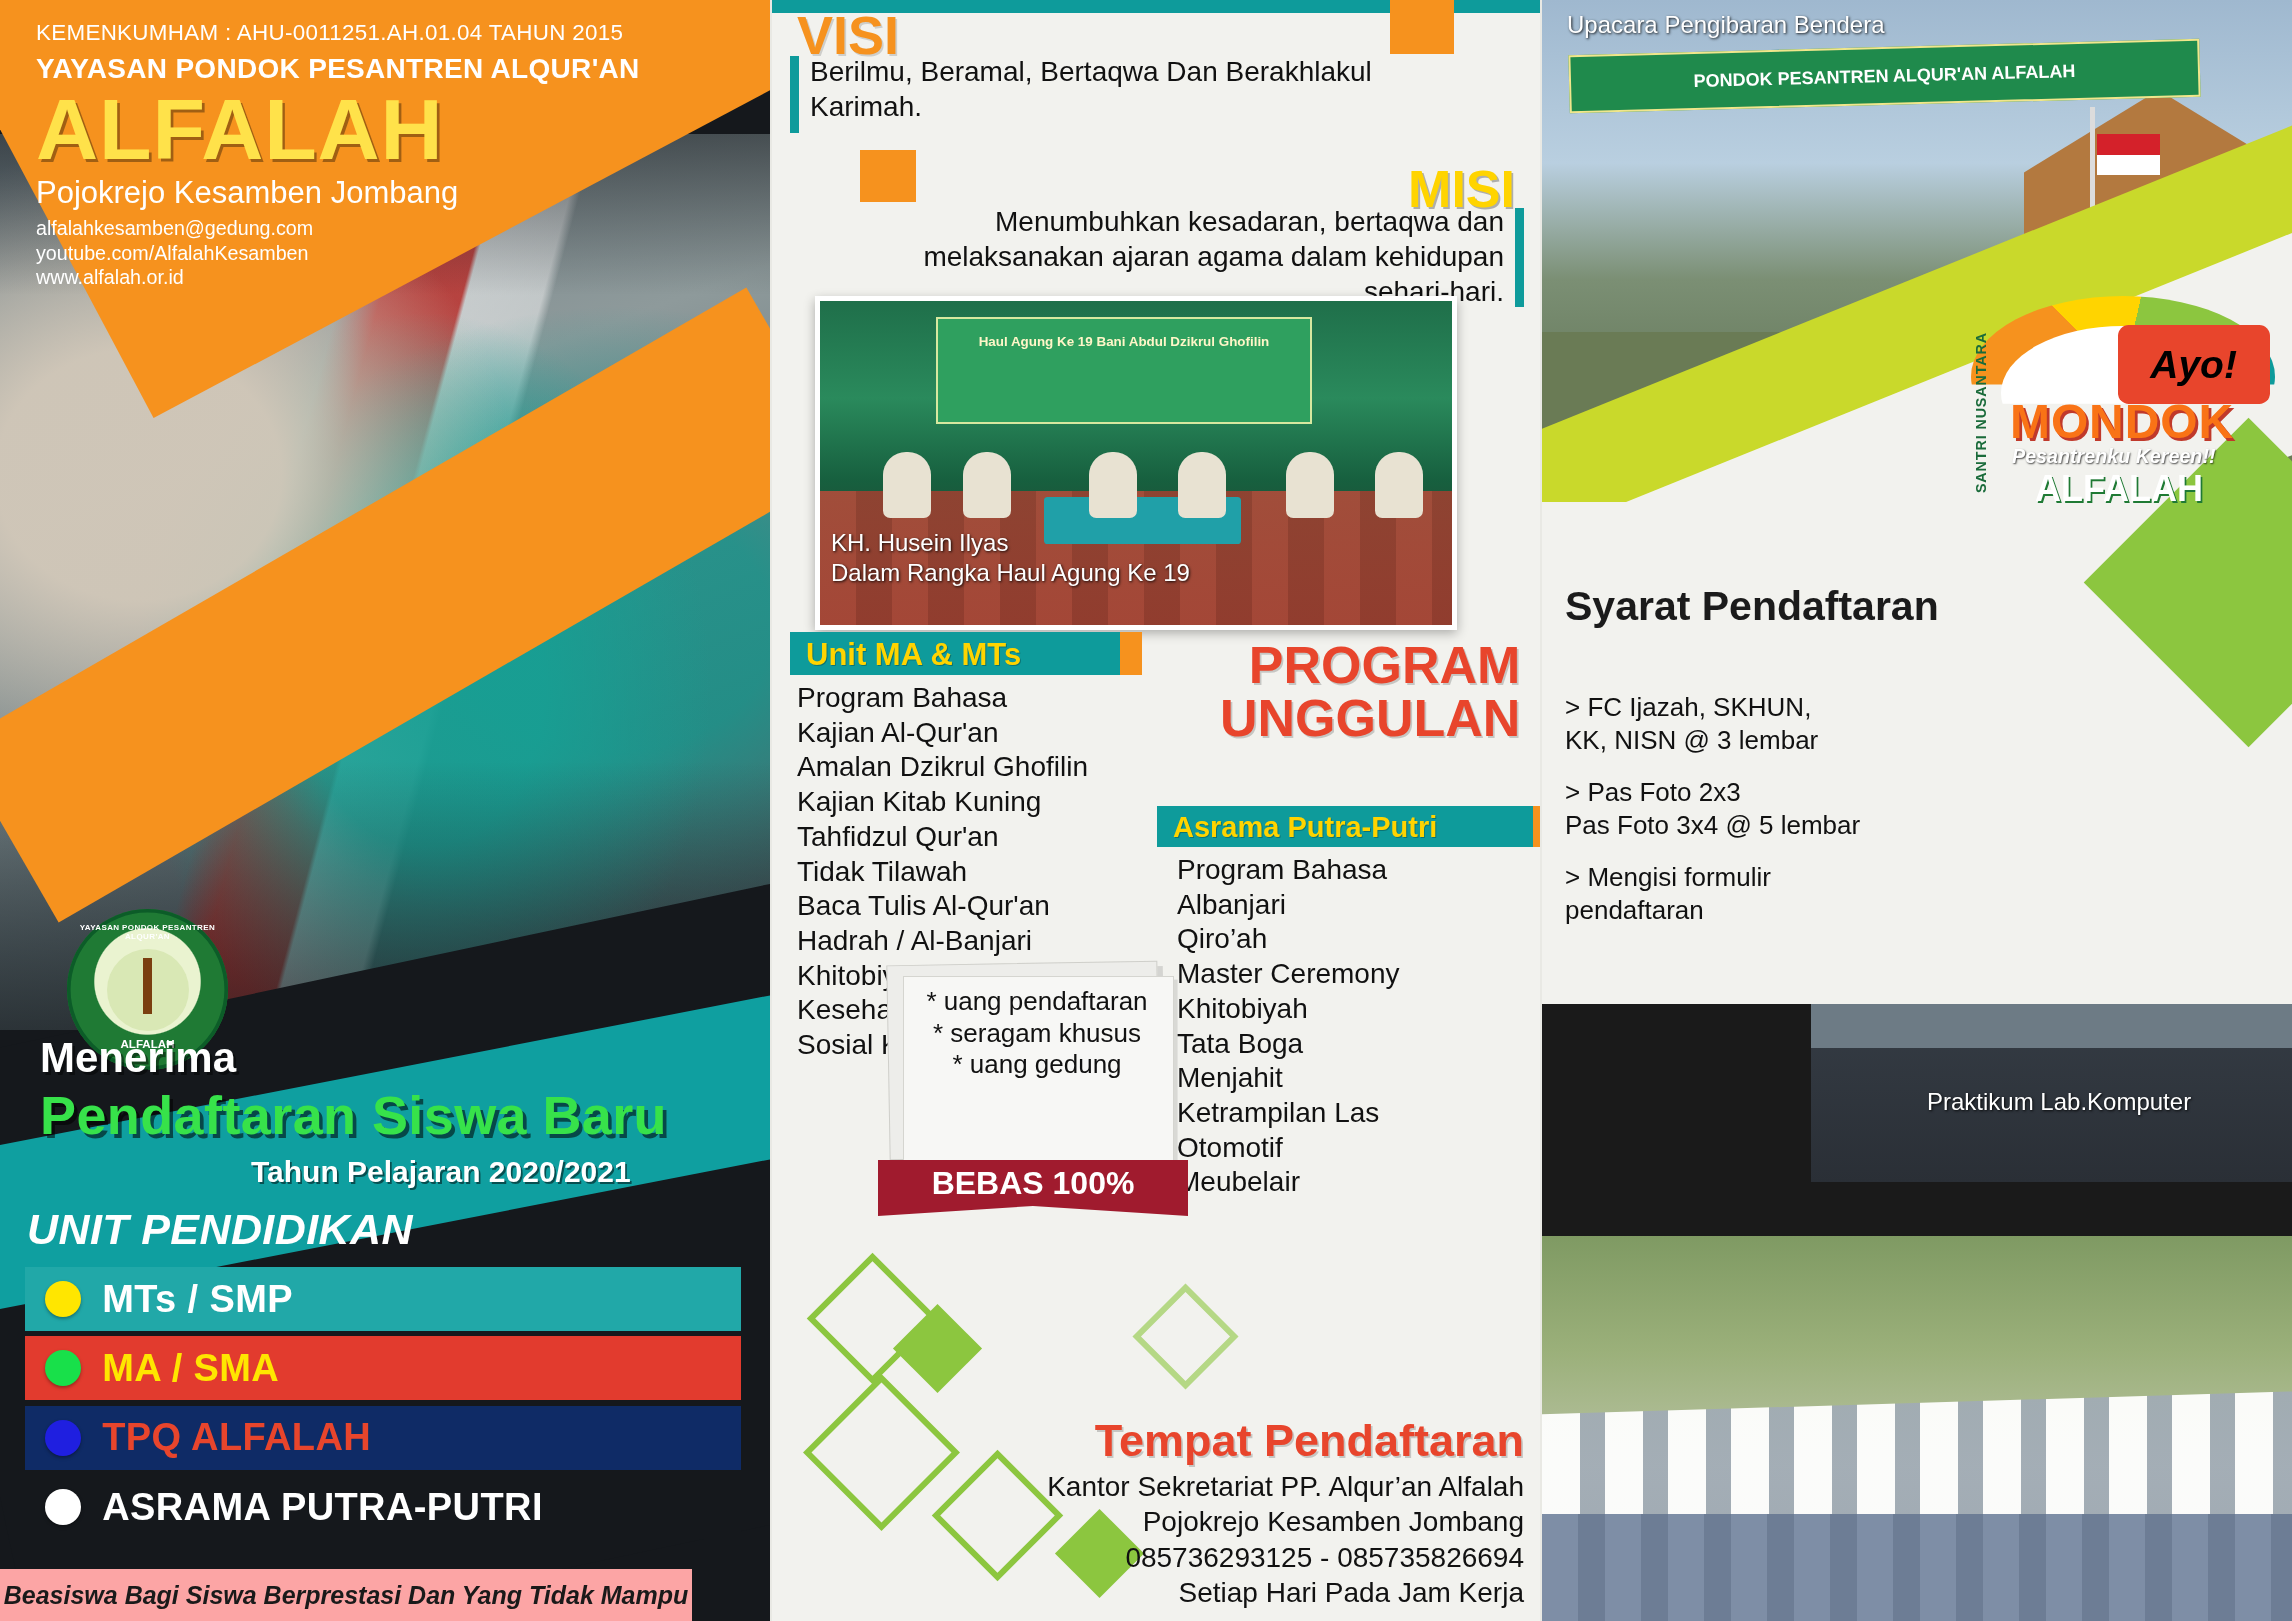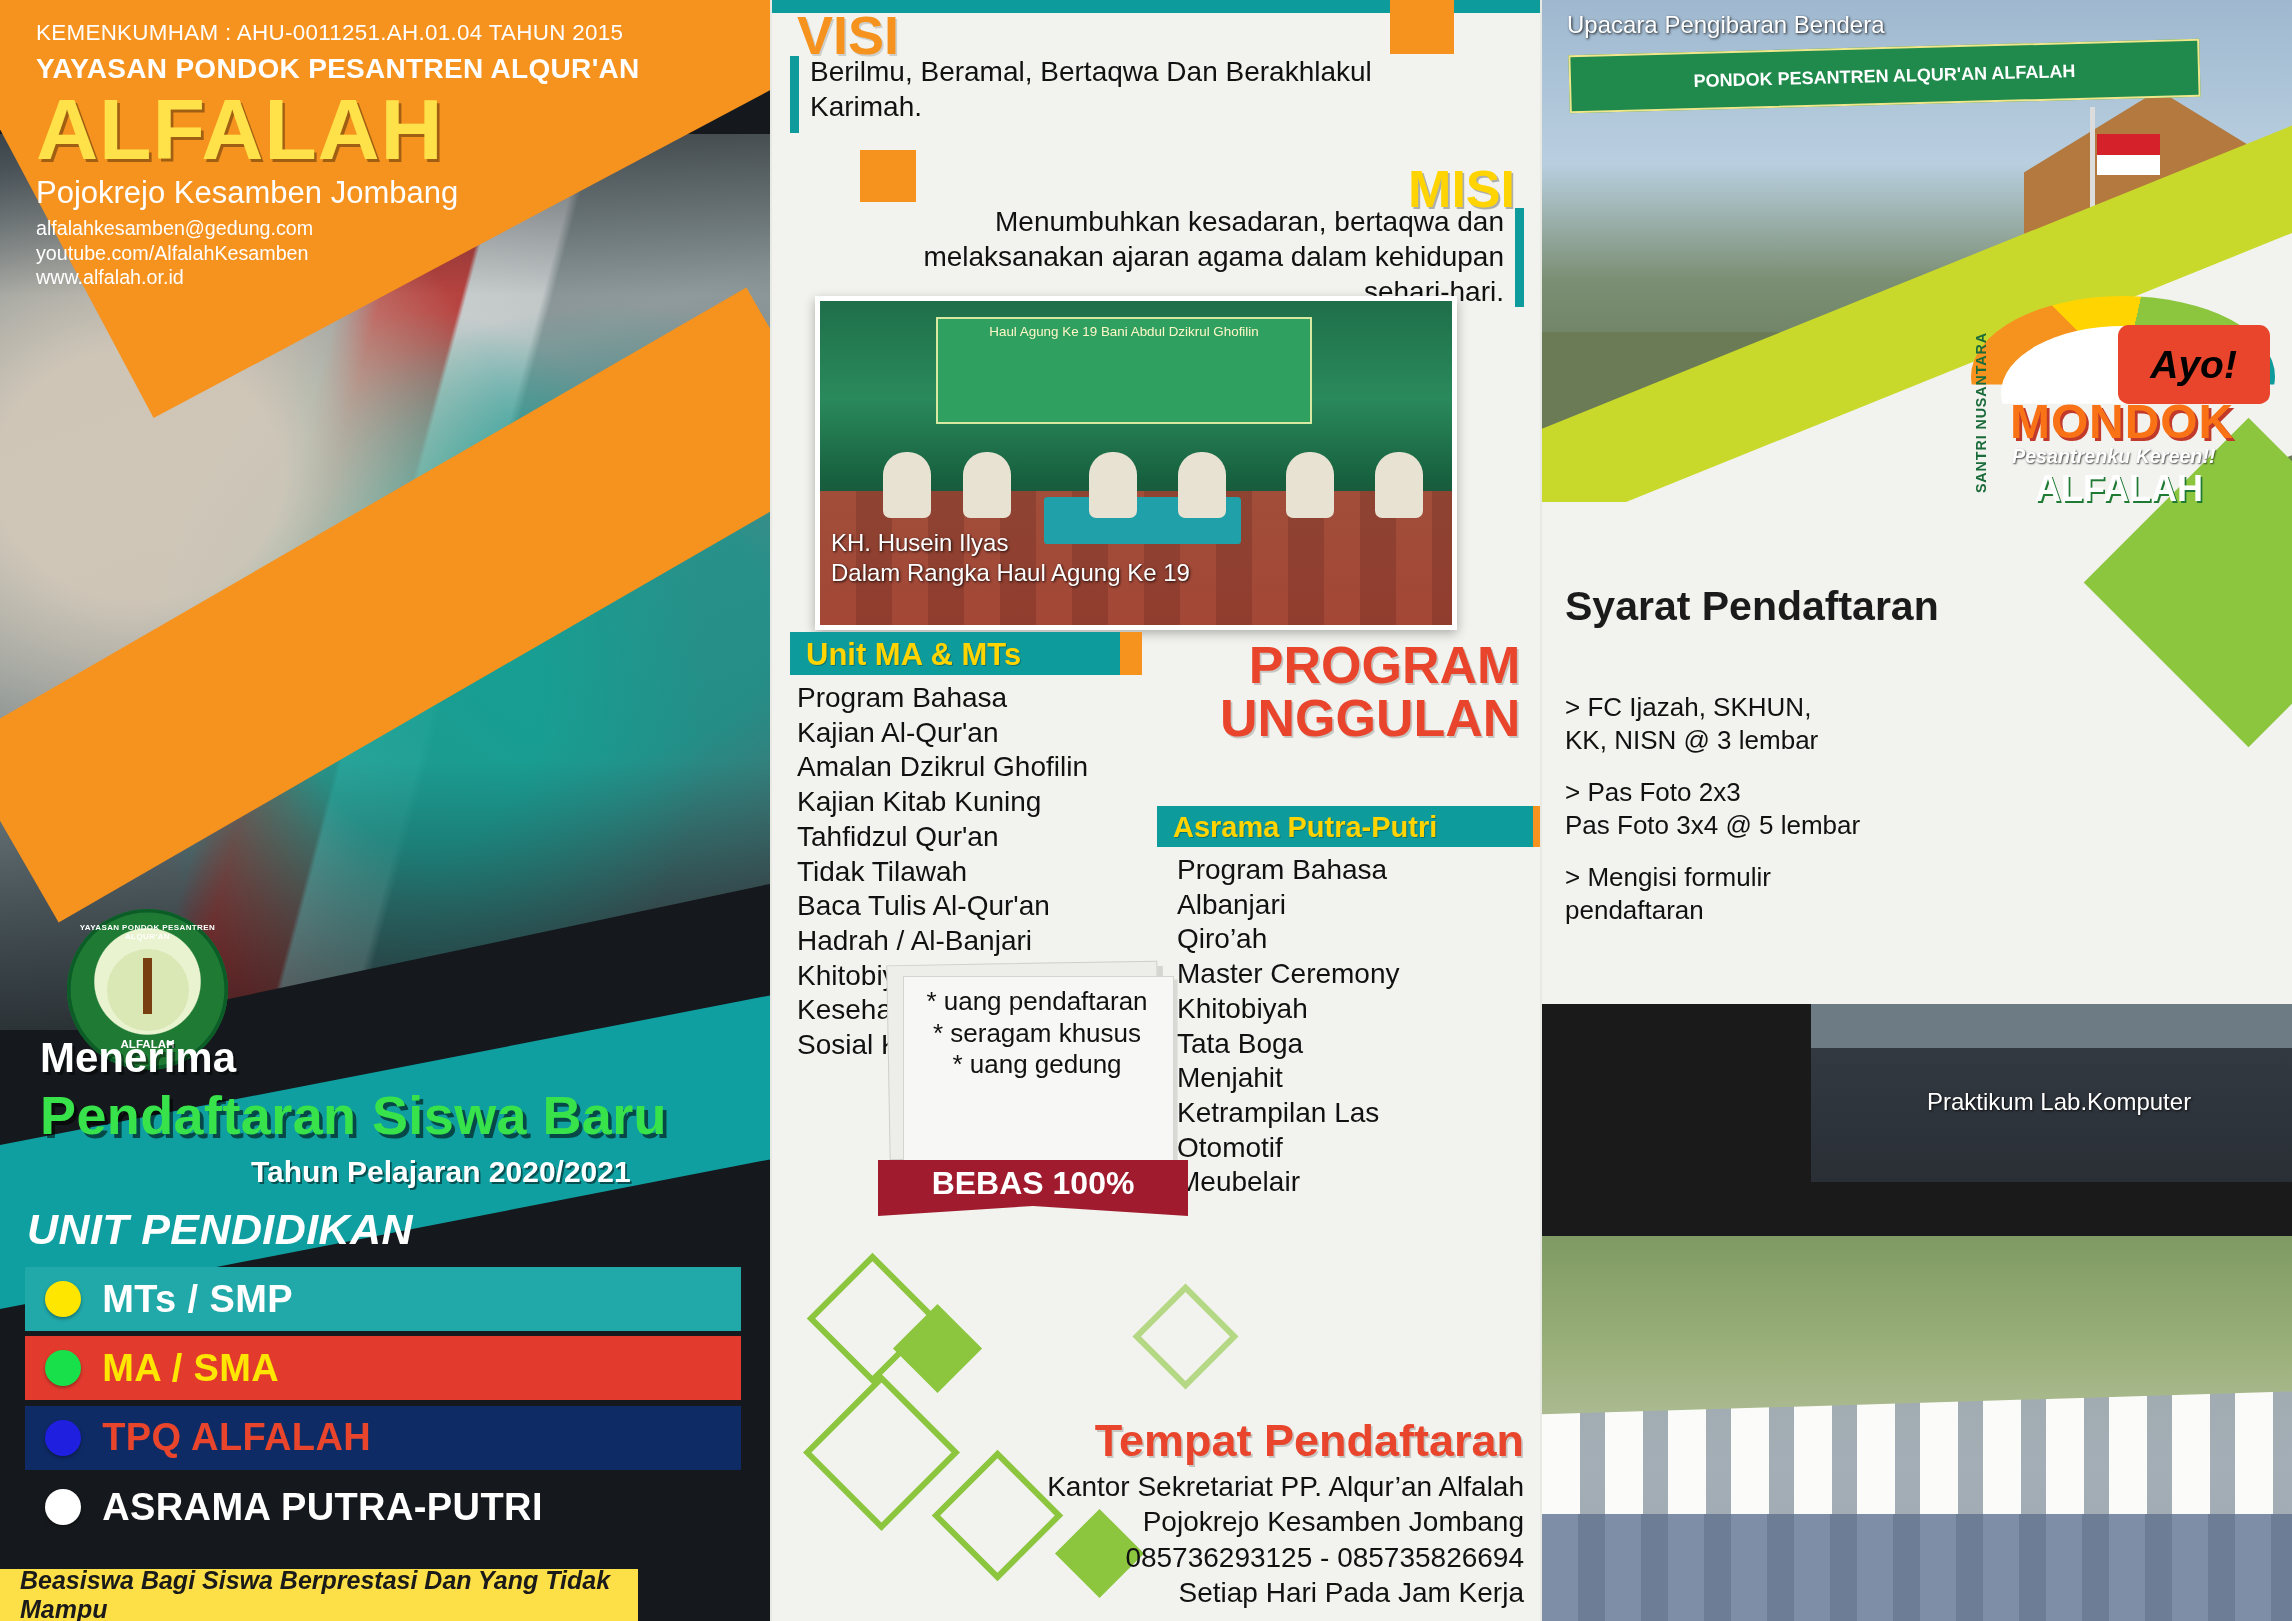--- a/index.html
+++ b/index.html
@@ -51,43 +51,43 @@
      text-shadow:1.8px 1.8px 0 rgba(0,0,0,.5);}
   .unit-pendidikan{position:absolute;left:27px;top:1205px;z-index:8;font-size:43px;font-weight:bold;color:#fff;
      font-style:italic;letter-spacing:0.4px;}
 
   .unit-list{position:absolute;left:25px;top:1267px;width:716px;z-index:8;}
   .unit-row{height:64px;display:flex;align-items:center;margin-bottom:5.4px;padding-left:19.7px;}
   .unit-row .dot{width:36px;height:36px;border-radius:50%;margin-right:21.5px;flex:none;box-shadow:0 1.8px 3.6px rgba(0,0,0,.35);}
   .unit-row .lbl{font-size:38px;font-weight:bold;letter-spacing:0.4px;}
   .u1{background:#21a8a8;} .u2{background:#e23b2e;} .u3{background:#0f2b66;} .u4{background:#15181c;}
 
-  .beasiswa{position:absolute;left:0;bottom:0;width:618px;height:52px;background:#fde047;z-index:9;
-     display:flex;align-items:center;justify-content:center;padding-left:20px;}
+  .beasiswa{position:absolute;left:0;bottom:0;width:692px;height:52px;background:#fca5a5;z-index:9;
+     display:flex;align-items:center;justify-content:center;}
   .beasiswa span{font-size:25px;font-style:italic;font-weight:bold;color:#1a1a1a;}
 
   
   #panel2{position:absolute;left:772px;top:0;width:768px;height:1621px;background:#f2f2ee;overflow:hidden;}
   .p2-topbar{position:absolute;left:0;top:0;width:768px;height:12.5px;background:#0e9b9b;}
   .p2-orange-tab{position:absolute;left:618px;top:0;width:64px;height:54px;background:#f6921e;}
   .visi-head{position:absolute;left:25px;top:3.6px;font-size:54px;font-weight:bold;color:#f6921e;
      text-shadow:1.8px 1.8px 0 rgba(0,0,0,.15);}
   .visi-bar{position:absolute;left:18px;top:56px;width:9px;height:77px;background:#0e9b9b;}
   .visi-text{position:absolute;left:38px;top:54px;width:681px;font-size:28px;color:#111;line-height:1.25;}
   .misi-accent{position:absolute;left:88px;top:150px;width:56px;height:52px;background:#f6921e;}
   .misi-head{position:absolute;right:25px;top:159px;font-size:52px;font-weight:bold;color:#ffd400;
      text-shadow:1.8px 1.8px 0 rgba(0,0,0,.28);}
   .misi-bar{position:absolute;right:16px;top:208px;width:9px;height:99px;background:#0e9b9b;}
   .misi-text{position:absolute;right:36px;top:204px;width:663px;font-size:28px;color:#111;line-height:1.25;text-align:right;}
 
   .p2-photo{position:absolute;left:43px;top:296px;width:632px;height:324px;border:5.4px solid #fff;
      box-shadow:0 3.6px 10.7px rgba(0,0,0,.3);overflow:hidden;
      background:linear-gradient(180deg,#1f6f4a 0%,#2a8a5c 30%,#17603f 55%,#2b2f25 100%);}
   .p2-photo .banner{position:absolute;left:116px;top:16px;width:376px;height:107px;background:#2fa05f;
-     border:2.7px solid #d7e8a0;color:#fff6c8;font-size:13.4px;padding:4px;box-sizing:border-box;text-align:center;line-height:1.35;}
+     border:2.7px solid #d7e8a0;color:#fff6c8;font-size:13.4px;padding:14px;box-sizing:border-box;text-align:center;line-height:1.35;font-weight:bold;}
   .p2-photo .floor{position:absolute;left:0;bottom:0;width:100%;height:134px;
      background:repeating-linear-gradient(90deg,#b94b3a 0 36px,#a33f30 36px 72px);opacity:.85;}
   .p2-photo .tbl{position:absolute;left:224px;bottom:81px;width:197px;height:47px;background:#20a0a8;border-radius:3.6px;}
   .p2-photo .p{position:absolute;bottom:107px;width:48px;height:66px;border-radius:23px 23px 7.2px 7.2px;background:#e8e2d2;}
   .p2-cap{position:absolute;left:59px;top:528px;width:537px;font-size:24px;color:#fff;line-height:1.25;
      text-shadow:0.9px 0.9px 2.7px rgba(0,0,0,.9);}
 
   .unitma-tab{position:absolute;left:18px;top:632px;width:330px;height:43px;background:#0e9b9b;}
   .unitma-tab span{display:block;padding:5.4px 0 0 16px;font-size:31px;font-weight:bold;color:#ffd400;
      text-shadow:0.9px 0.9px 0 rgba(0,0,0,.25);}

